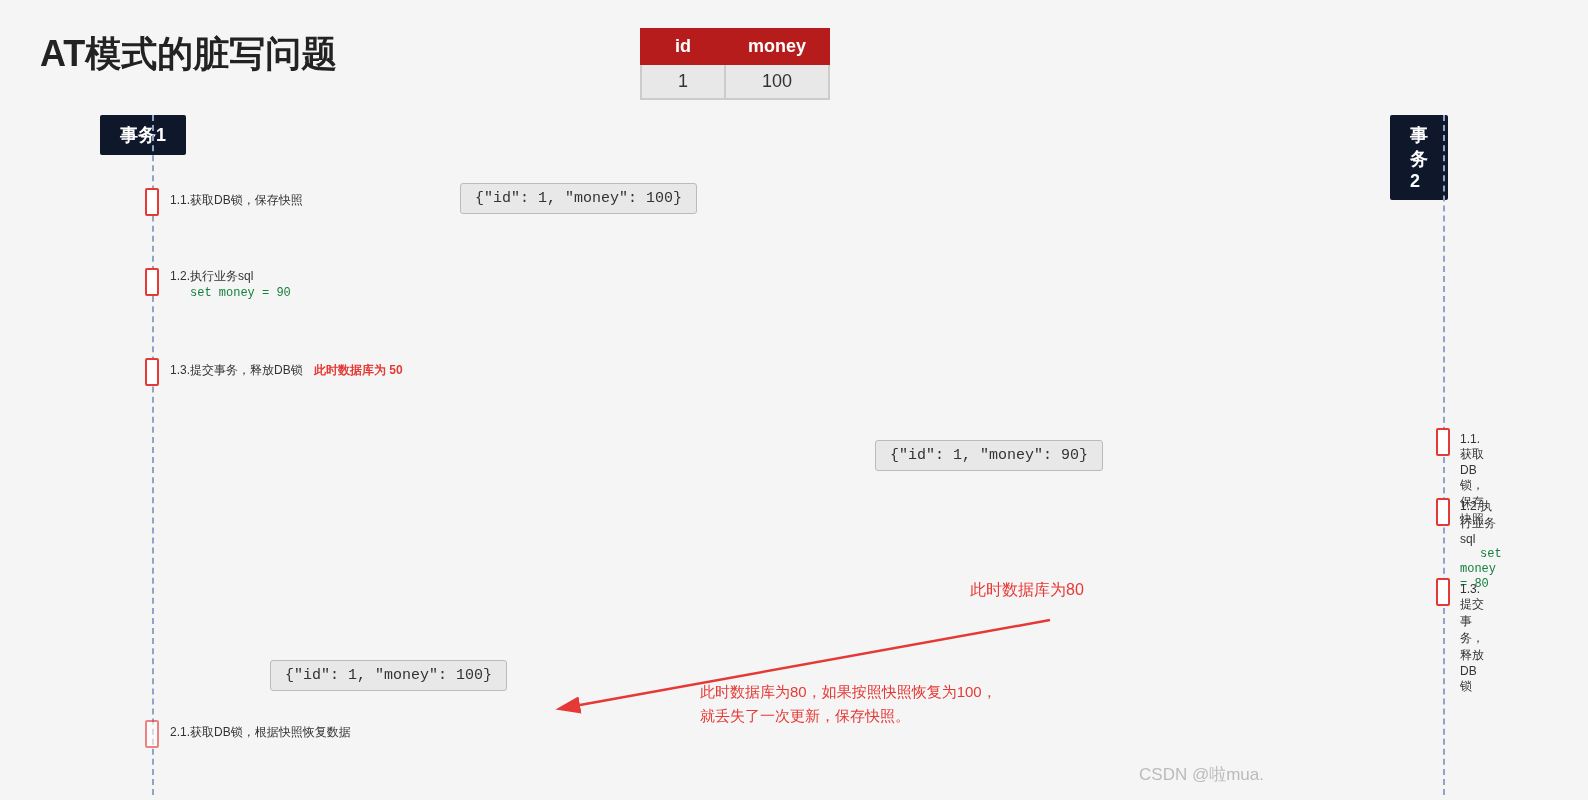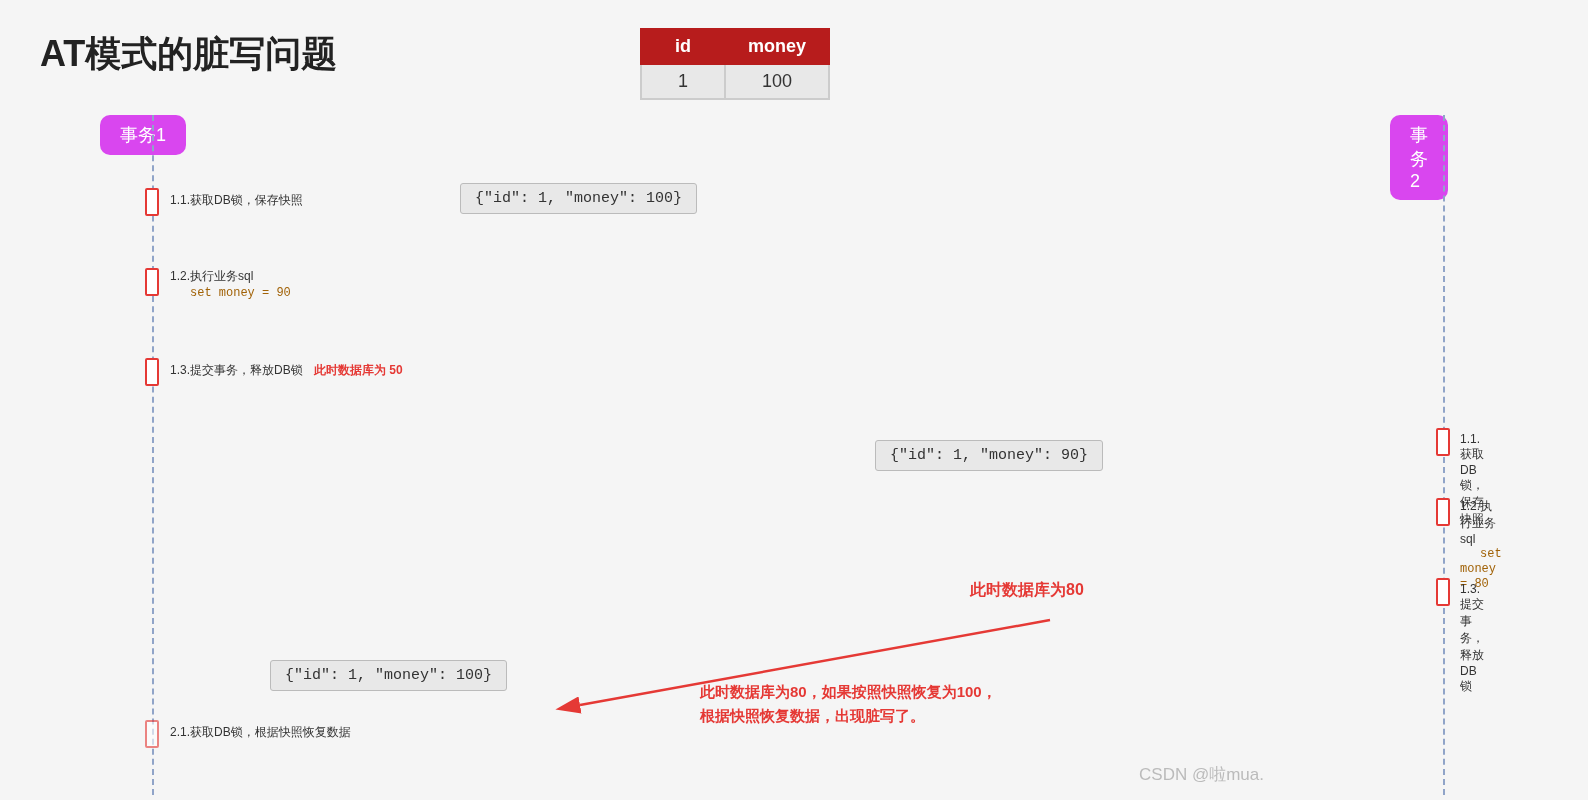--- a/index.html
+++ b/index.html
@@ -45,26 +45,26 @@
       color: #333;
       padding: 6px 36px;
       font-size: 18px;
       border: 2px solid #ccc;
       text-align: center;
     }
 
     
     .tx-label {
       position: absolute;
-      background: #d946ef;
+      background: #0f172a;
       color: #fff;
       font-size: 18px;
-      font-weight: normal;
+      font-weight: bold;
       padding: 8px 20px;
-      border-radius: 10px;
+      border-radius: 2px;
     }
 
     
     .dashed-line {
       position: absolute;
       border-left: 2px dashed #90a4c8;
       top: 0;
       bottom: 0;
     }
 
@@ -86,21 +86,21 @@
       border-radius: 3px;
       font-family: "Courier New", monospace;
       font-size: 15px;
       color: #333;
       padding: 6px 14px;
     }
 
     
     .mono {
       font-family: "Courier New", monospace;
-      color: #a16207;
+      color: #15803d;
     }
 
     
     .step-text {
       position: absolute;
       font-size: 12px;
       color: #333;
     }
     .step-text .highlight {
       color: #e53935;
@@ -118,21 +118,21 @@
       font-family: "Courier New", monospace;
       font-size: 15px;
       color: #444;
     }
 
     
     .red-annotation {
       position: absolute;
       color: #e53935;
       font-size: 16px;
-      font-weight: bold;
+      font-weight: normal;
     }
 
     
     .watermark {
       position: absolute;
       bottom: 14px;
       right: 20px;
       font-size: 17px;
       color: #bbb;
     }
@@ -220,18 +220,18 @@
   </svg>
 
   <div class="code-box" style="top:660px; left:270px;">{"id": 1, "money": 100}</div>
 
   <div class="step-marker" style="top:720px; left:145px; opacity:0.6;"></div>
 
   <div class="step-text" style="top:724px; left:170px;">2.1.获取DB锁，根据快照恢复数据</div>
 
   <div class="red-annotation" style="top:680px; left:700px; font-size:15px; line-height:1.6;">
     <div>此时数据库为80，如果按照快照恢复为100，</div>
-    <div>根据快照恢复数据，出现脏写了。</div>
+    <div>就丢失了一次更新，保存快照。</div>
   </div>
 
   <div class="watermark">CSDN @啦mua.</div>
 
 </div>
 
 </body></html>

